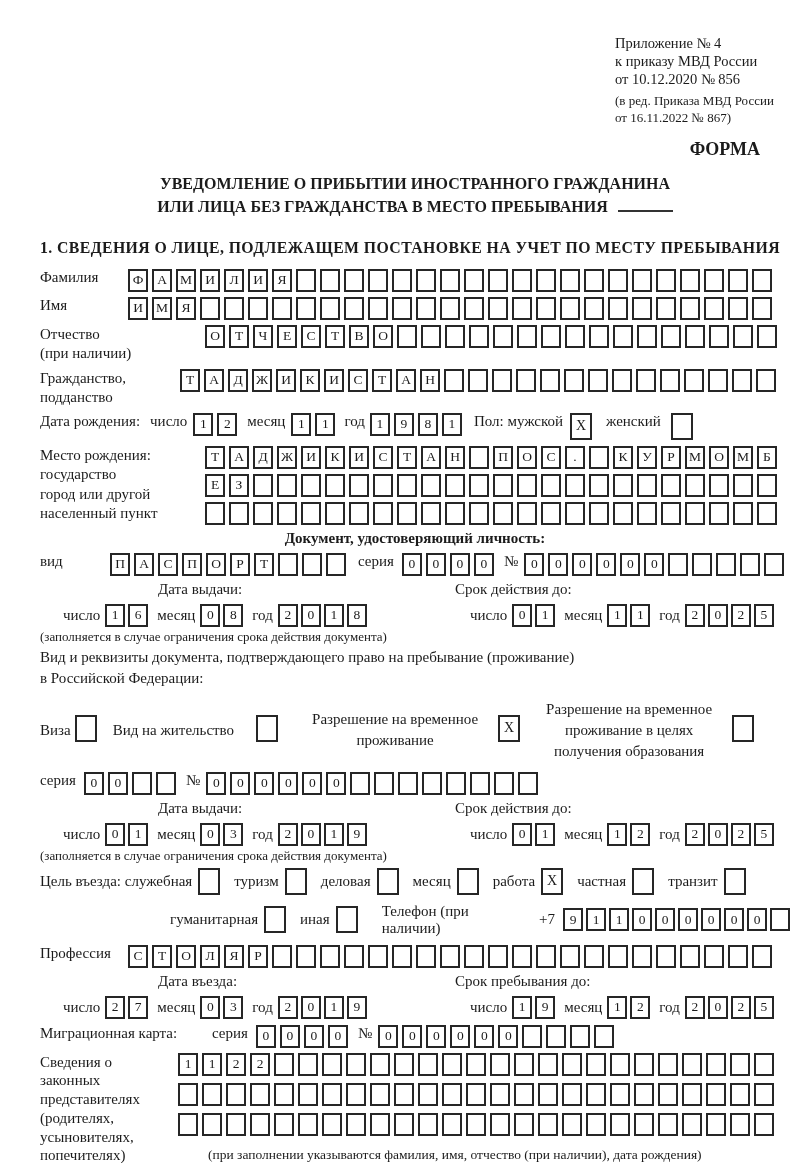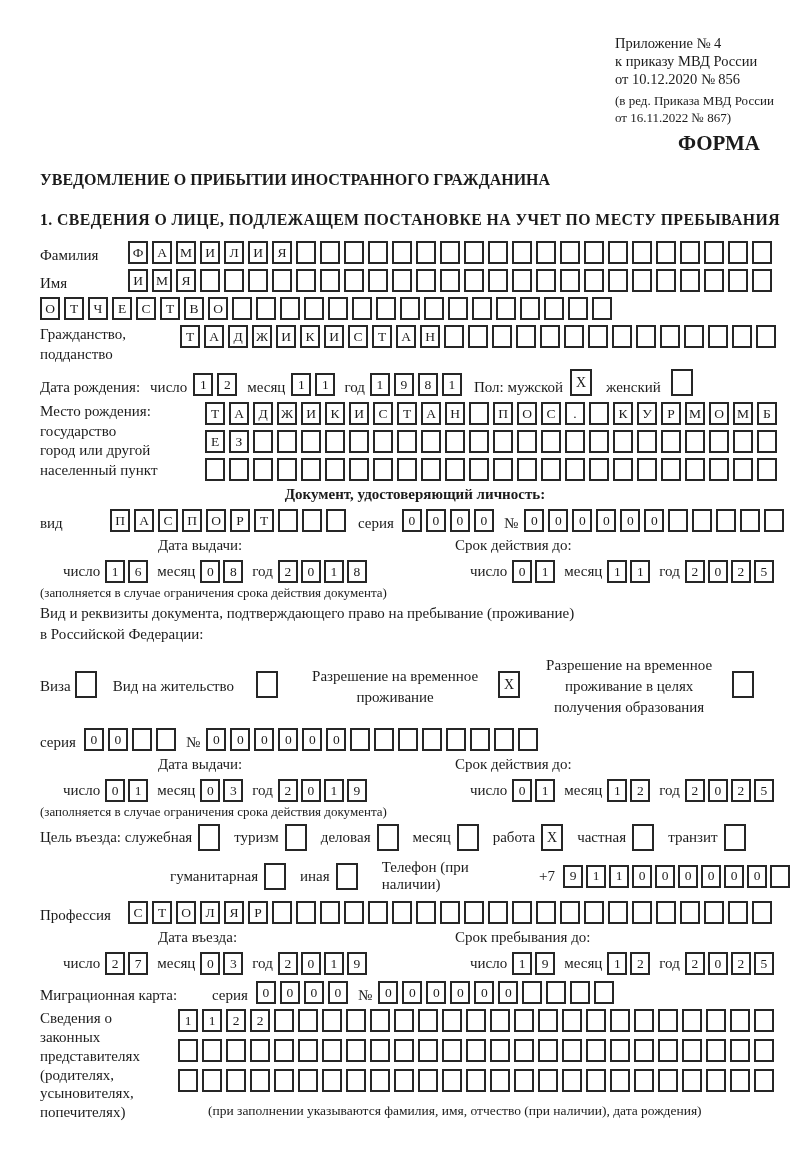--- a/index.html
+++ b/index.html
@@ -7,28 +7,28 @@
   body {
     width:800px; height:1163px;
     font-family:"Liberation Serif","DejaVu Serif",serif;
     color:#1b1b1b; font-size:15px;
   }
   .page { width:800px; height:1163px; padding:34px 10px 0 40px; overflow:hidden; }
 
   
   .hdr { margin-left:575px; width:220px; line-height:1.25; font-size:14.5px; }
   .hdr .sub { font-size:13px; margin-top:5px; line-height:1.3; }
-  .forma { text-align:right; padding-right:30px; font-weight:bold; font-size:21px; margin-top:4px; }
-
-  .title { font-weight:bold; font-size:16px; margin-top:12px; line-height:1.45; }
+  .forma { text-align:right; padding-right:30px; font-weight:bold; font-size:18px; margin-top:12px; }
+
+  .title { text-align:center; font-weight:bold; font-size:16px; margin-top:12px; line-height:1.45; }
   .blank-line { display:inline-block; width:55px; height:14px; border-bottom:2px solid #333; margin-left:10px; }
 
   .sec-heading { font-weight:bold; font-size:15.8px; letter-spacing:.4px; margin-top:20px; margin-bottom:12px; }
 
-  .frow { display:flex; align-items:flex-end; margin-bottom:5px; }
+  .frow { display:flex; align-items:flex-start; margin-bottom:5px; }
   .frow.top { align-items:flex-start; }
   .lbl { flex:none; }
   .lbl2 { line-height:1.3; flex:none; }
   .w88 { width:88px; } .w140 { width:140px; } .w165 { width:165px; } .w70 { width:70px; } .w170 { width:172px; }
 
   .cells { display:flex; gap:4px; flex:none; }
   .cells.tight { gap:3px; }
   .cell {
     width:20px; height:23px; border:2px solid #262626; flex:none;
     display:flex; align-items:center; justify-content:center;
@@ -81,20 +81,23 @@
     <div class="sub">
       <div>(в ред. Приказа МВД России</div>
       <div>от 16.11.2022 № 867)</div>
     </div>
   </div>
 
   <div class="forma">ФОРМА</div>
 
   <div class="title">
     <div>УВЕДОМЛЕНИЕ О ПРИБЫТИИ ИНОСТРАННОГО ГРАЖДАНИНА</div>
+    <div>
+      <span>ИЛИ ЛИЦА БЕЗ ГРАЖДАНСТВА В МЕСТО ПРЕБЫВАНИЯ</span><span class="blank-line"></span>
+    </div>
   </div>
 
   <div class="sec-heading">1. СВЕДЕНИЯ О ЛИЦЕ, ПОДЛЕЖАЩЕМ ПОСТАНОВКЕ НА УЧЕТ ПО МЕСТУ ПРЕБЫВАНИЯ</div>
 
   <div class="frow">
     <span class="lbl w88">Фамилия</span>
     <span class="cells">
         <span class="cell">Ф</span>
         <span class="cell">А</span>
         <span class="cell">М</span>
@@ -152,20 +155,24 @@
         <span class="cell"></span>
         <span class="cell"></span>
         <span class="cell"></span>
         <span class="cell"></span>
         <span class="cell"></span>
         <span class="cell"></span>
       </span>
   </div>
 
   <div class="frow top">
+    <span class="lbl2 w165">
+      <div>Отчество</div>
+      <div>(при наличии)</div>
+    </span>
     <span class="cells">
         <span class="cell">О</span>
         <span class="cell">Т</span>
         <span class="cell">Ч</span>
         <span class="cell">Е</span>
         <span class="cell">С</span>
         <span class="cell">Т</span>
         <span class="cell">В</span>
         <span class="cell">О</span>
         <span class="cell"></span>

